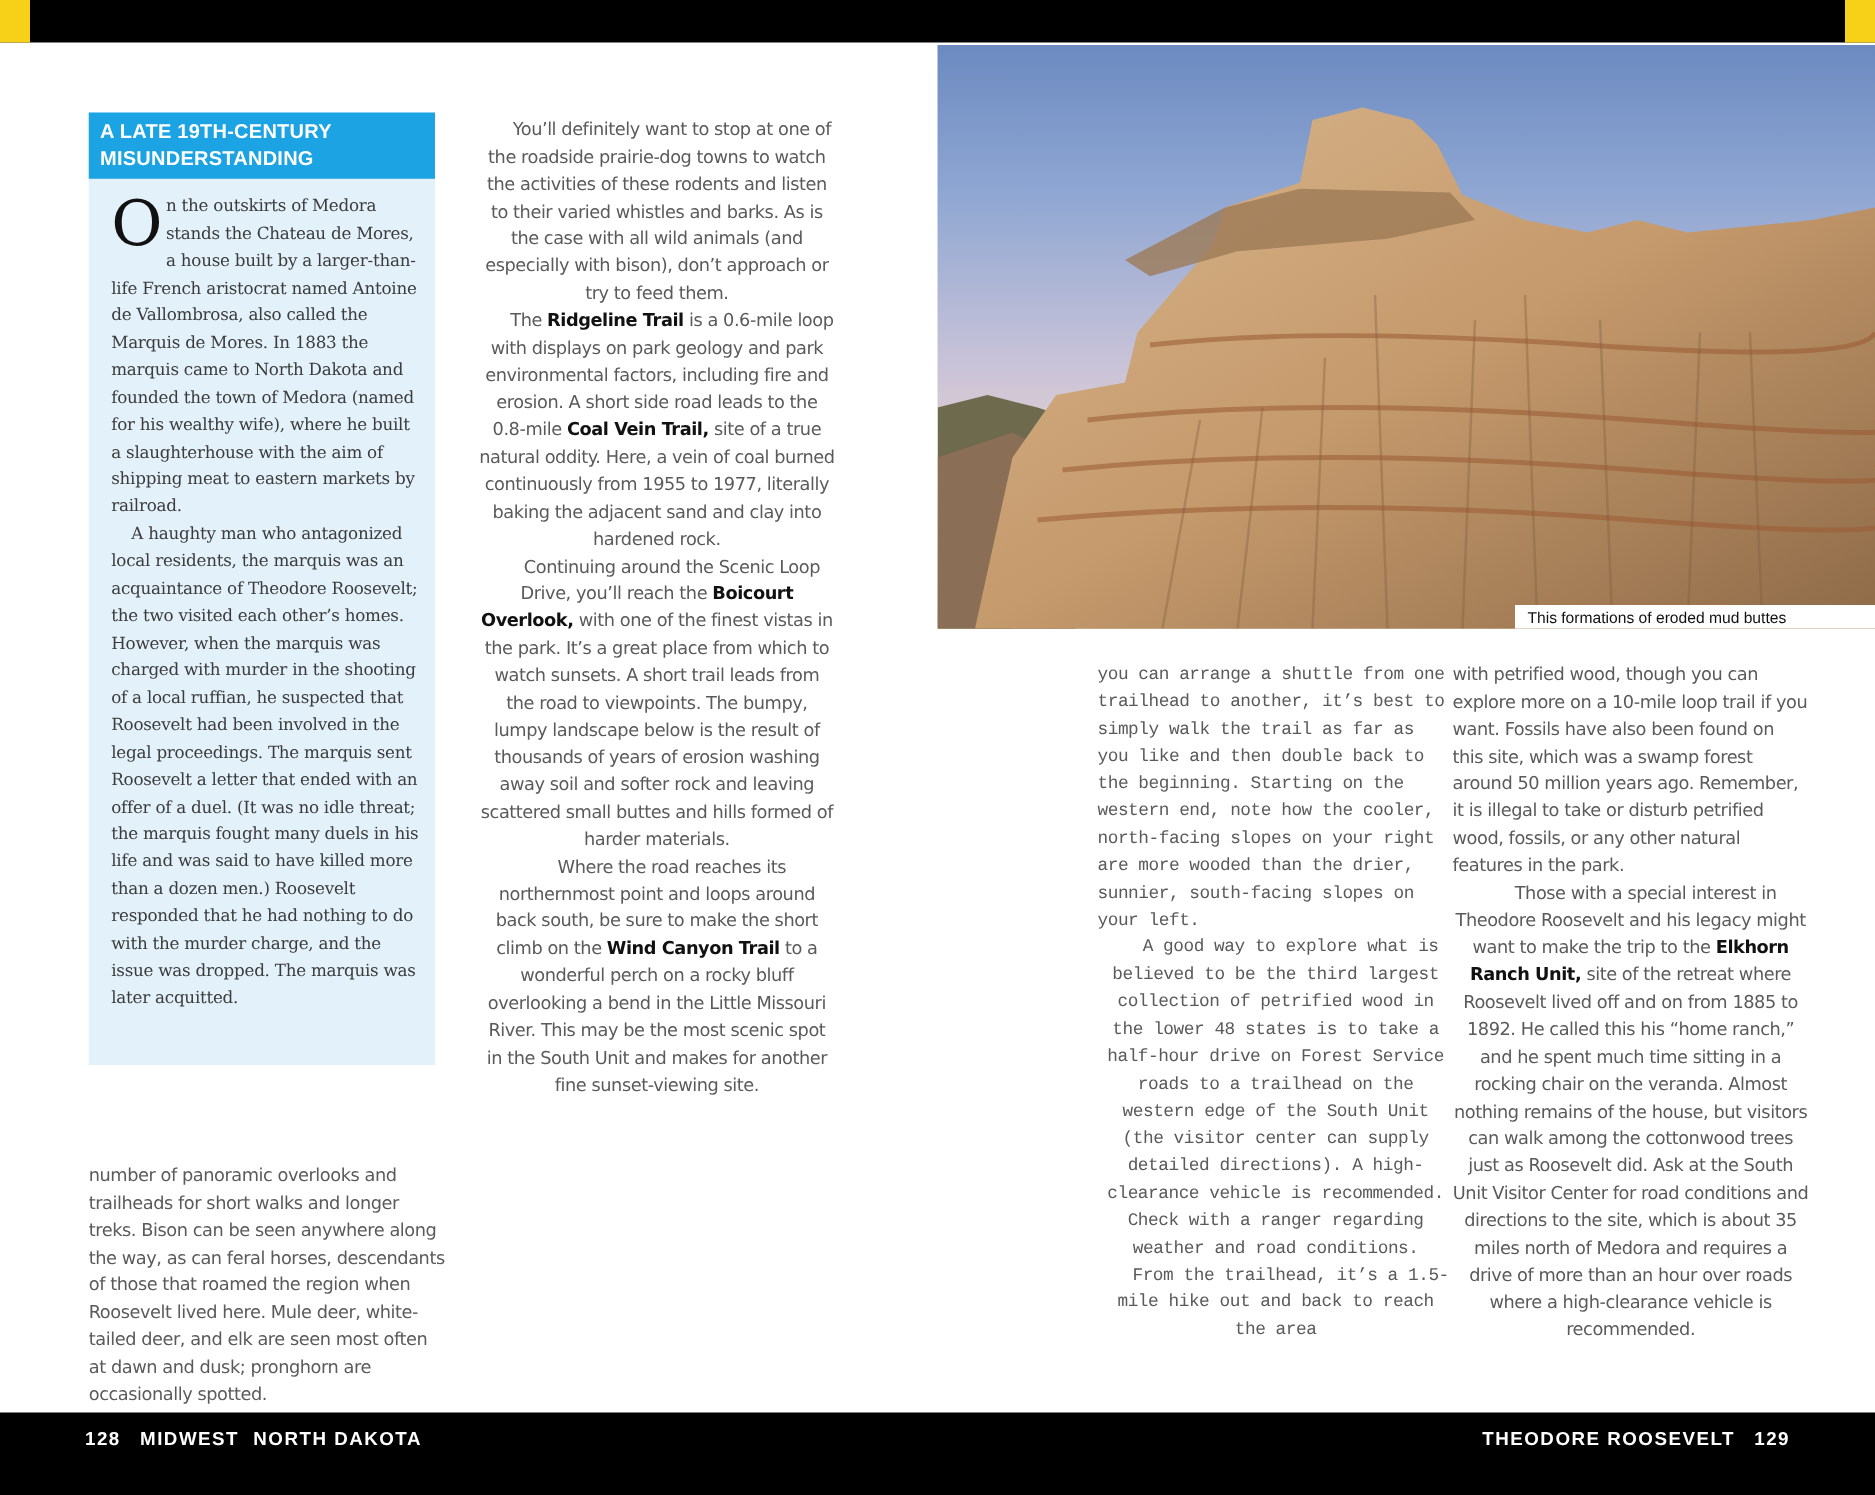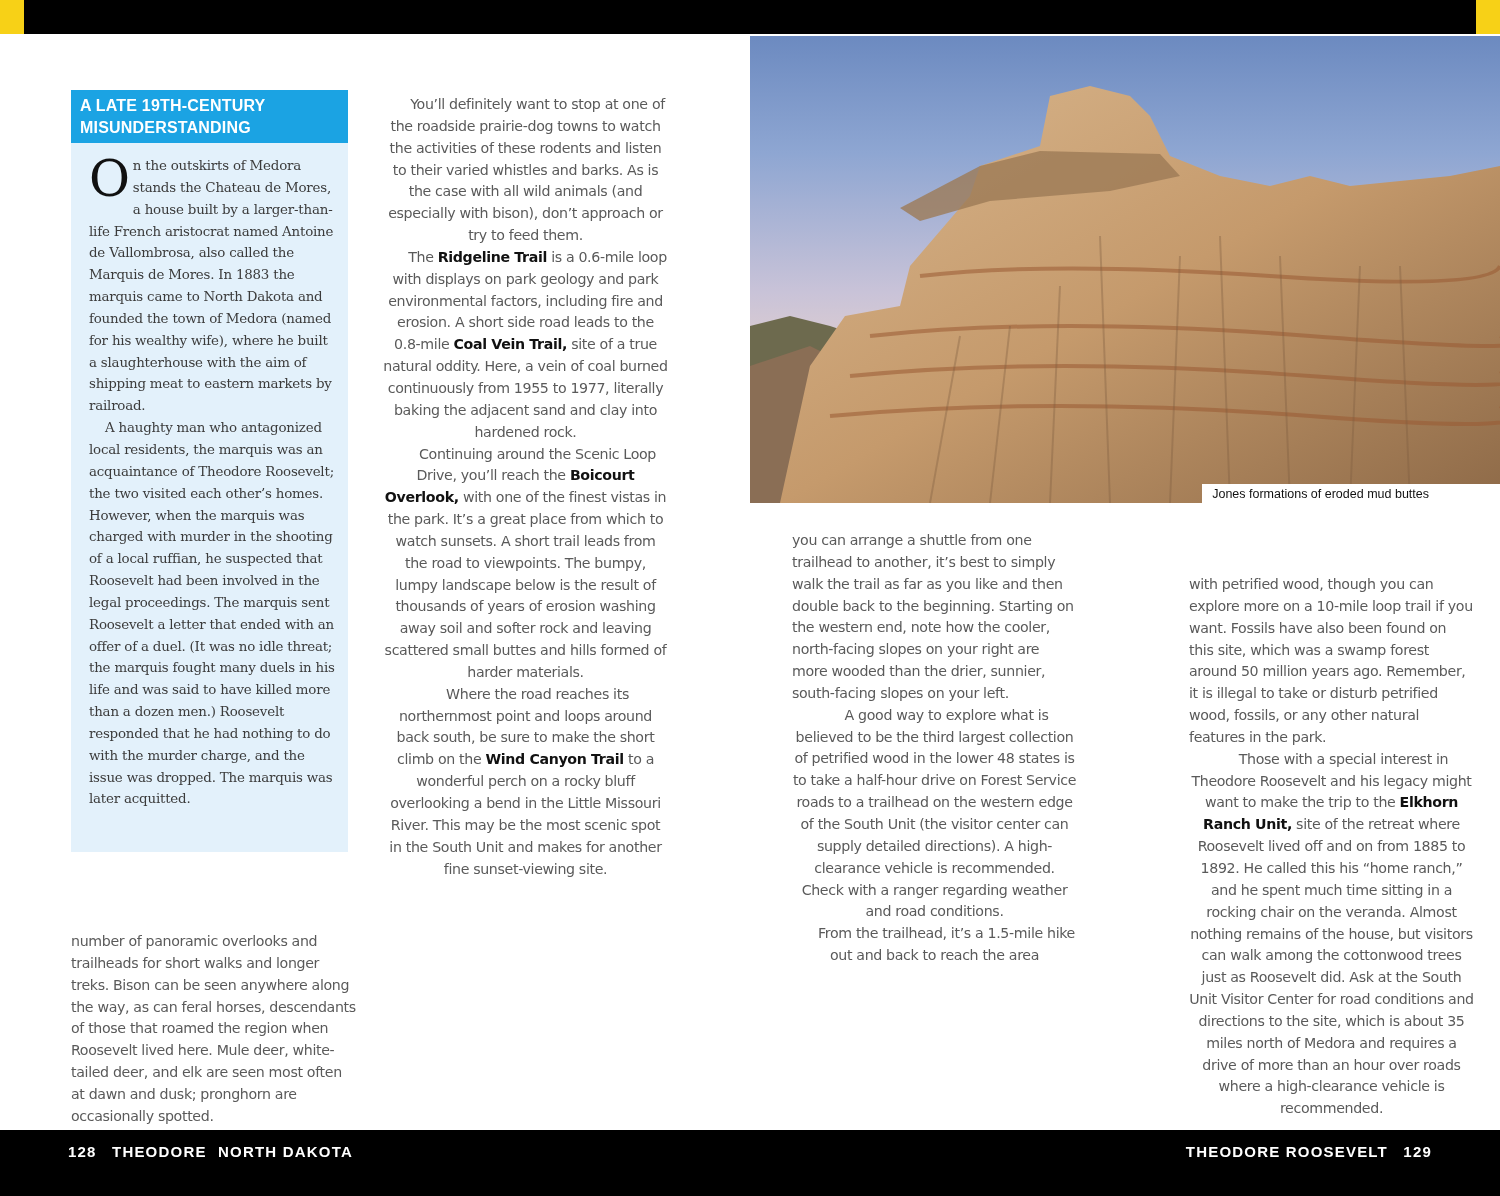--- a/index.html
+++ b/index.html
@@ -21,22 +21,22 @@
   .sidebar-body p { margin:0; }
   .sidebar-body p.indent { text-indent:16px; }
   .dropcap { float:left; font-family:"DejaVu Serif", serif; font-size:50px; line-height:40px; margin:4px 3px 0 0; color:#111; }
 
   .col { position:absolute; font-family:"DejaVu Sans", sans-serif; font-size:14.2px; line-height:21.85px; color:#5a5a5a; letter-spacing:-0.35px; }
   .col p { margin:0; }
   .col p.indent { text-indent:24px;text-align:center; }
   .col b { color:#111; font-weight:bold; }
   .col1 { left:71px; top:931px; width:285px; }
   .col2 { left:383px; top:94px; width:285px; }
-  .col3 { left:792px; top:530px; width:285px; }
-  .col4 { left:1189px; top:530px; width:285px;margin-top:44px; }
+  .col3 { left:878px; top:530px; width:285px;font-family:Liberation Mono, monospace; }
+  .col4 { left:1162px; top:530px; width:285px; }
 
   .photo { position:absolute; left:750px; top:36px; width:750px; height:467px; overflow:hidden;
     background: linear-gradient(180deg, #6c8ac0 0%, #8ea6d2 25%, #c9c3d8 55%, #e9d2cb 75%, #b79a7a 100%); }
   .photo svg { position:absolute; left:0; top:0; }
   .caption { position:absolute; right:0; bottom:0; background:#fff; padding:3px 71px 2px 10px; font-family:"Liberation Sans", sans-serif; font-size:12.5px; color:#111; }
 </style>
 </head>
 <body>
 
 <div class="topbar"></div>
@@ -93,36 +93,36 @@
         <path d="M240,467 L260,290"></path>
         <path d="M300,467 L310,250"></path>
       <path d="M360,467 L350,200"></path>
         <path d="M420,467 L430,220"></path>
         <path d="M480,467 L470,200"></path>
       <path d="M540,467 L530,220"></path>
         <path d="M600,467 L610,230"></path>
         <path d="M660,467 L650,230"></path>
     </g>
   </svg>
-  <div class="caption">Jones formations of eroded mud buttes</div>
+  <div class="caption">This formations of eroded mud buttes</div>
 </div>
 
 <div class="col col3">
   <p>you can arrange a shuttle from one trailhead to another, it’s best to simply walk the trail as far as you like and then double back to the beginning. Starting on the western end, note how the cooler, north-facing slopes on your right are more wooded than the drier, sunnier, south-facing slopes on your left.</p>
   <p class="indent">A good way to explore what is believed to be the third largest collection of petrified wood in the lower 48 states is to take a half-hour drive on Forest Service roads to a trailhead on the western edge of the South Unit (the visitor center can supply detailed directions). A high-clearance vehicle is recommended. Check with a ranger regarding weather and road conditions.</p>
   <p class="indent">From the trailhead, it’s a 1.5-mile hike out and back to reach the area</p>
 </div>
 
 <div class="col col4">
   <p>with petrified wood, though you can explore more on a 10-mile loop trail if you want. Fossils have also been found on this site, which was a swamp forest around 50 million years ago. Remember, it is illegal to take or disturb petrified wood, fossils, or any other natural features in the park.</p>
   <p class="indent"><span>Those with a special interest in Theodore Roosevelt and his legacy might want to make the trip to the </span><b>Elkhorn Ranch Unit,</b><span> site of the retreat where Roosevelt lived off and on from 1885 to 1892. He called this his “home ranch,” and he spent much time sitting in a rocking chair on the veranda. Almost nothing remains of the house, but visitors can walk among the cottonwood trees just as Roosevelt did. Ask at the South Unit Visitor Center for road conditions and directions to the site, which is about 35 miles north of Medora and requires a drive of more than an hour over roads where a high-clearance vehicle is recommended.</span></p>
 </div>
 
 <div class="bottombar"></div>
 <div class="folio folio-left">
   <span class="num">128</span>
-  <span>THEODORE</span>
+  <span>MIDWEST</span>
   <span style="margin-left:6px">NORTH DAKOTA</span>
 </div>
 <div class="folio folio-right">
   <span>THEODORE ROOSEVELT</span>
   <span class="num">129</span>
 </div>
 
 </body></html>

